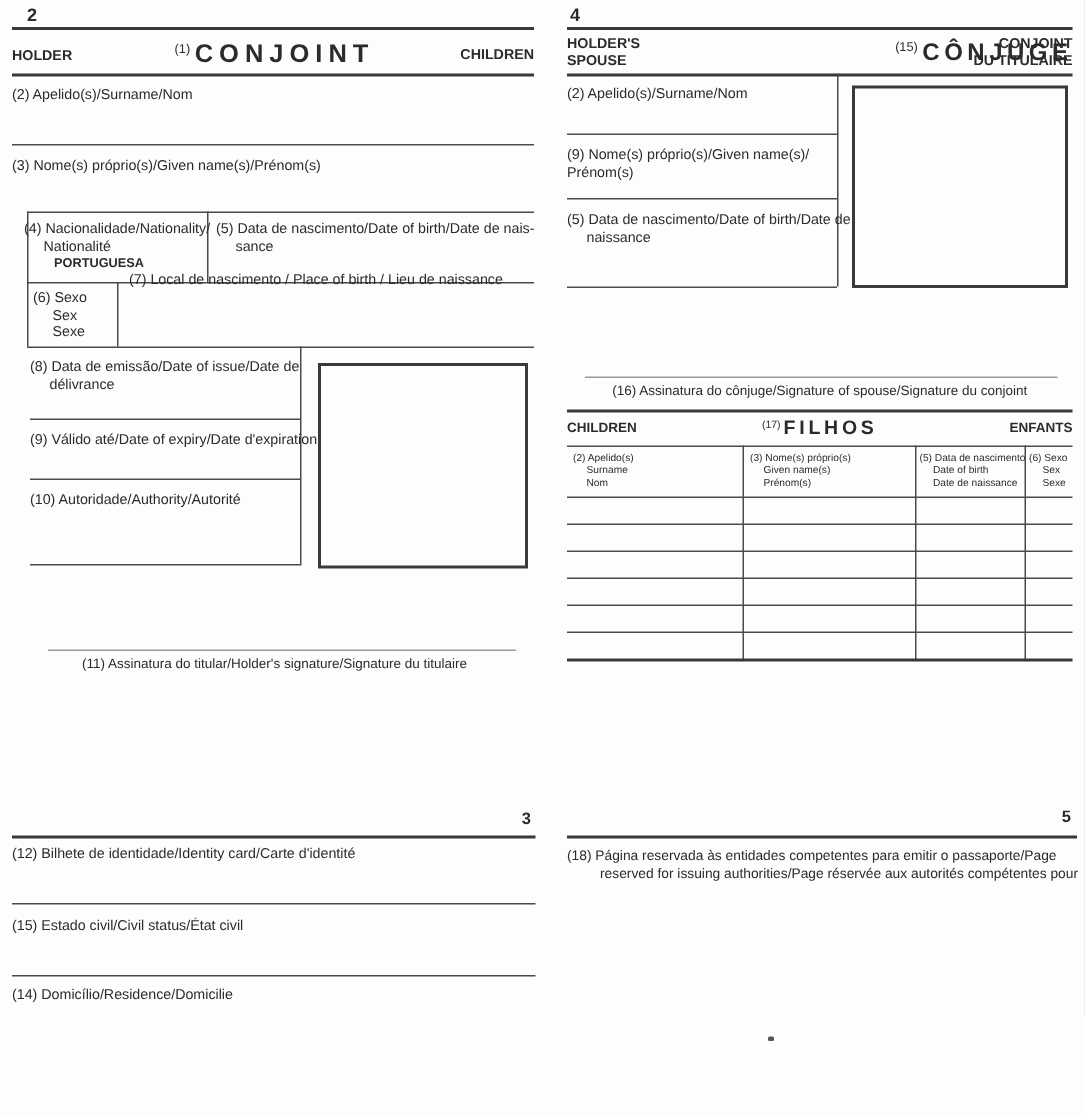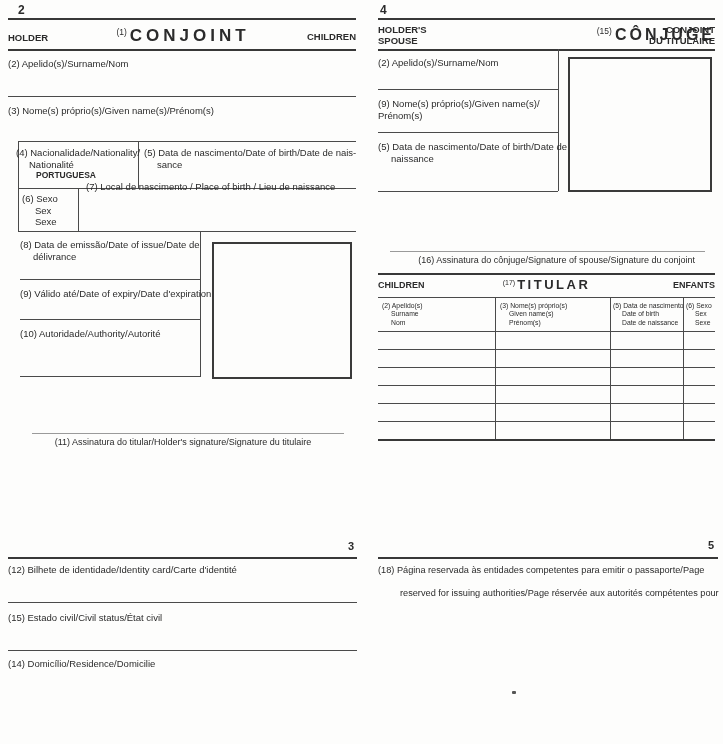--- a/index.html
+++ b/index.html
@@ -119,26 +119,26 @@
   <div class="hline" style="left:378px;top:132px;width:180px;"></div>
   <div class="t" style="left:378px;top:141px;">
     <span class="ln">(5) Data de nascimento/Date of birth/Date de</span>
     <span class="ln ind">naissance</span>
   </div>
   <div class="hline" style="left:378px;top:191px;width:180px;"></div>
 
   <div class="photo" style="left:568px;top:57px;width:140px;height:131px;"></div>
 
   <div class="hline faint" style="left:390px;top:251px;width:315px;"></div>
-  <div class="t sig center" style="left:358px;top:255px;width:337px;text-align:right;">(16) Assinatura do cônjuge/Signature of spouse/Signature du conjoint</div>
+  <div class="t sig center" style="left:378px;top:255px;width:337px;">(16) Assinatura do cônjuge/Signature of spouse/Signature du conjoint</div>
 
   <div class="hline thick" style="left:378px;top:273px;width:337px;"></div>
   <div class="hdr-side" style="left:378px;top:280px;font-size:9px;">CHILDREN</div>
   <div class="filhos" style="left:378px;top:277px;width:337px;text-align:center;">
-    <span class="sup">(17)</span><span>TITULAR</span>
+    <span class="sup">(17)</span><span>FILHOS</span>
   </div>
   <div class="hdr-side right" style="left:620px;top:280px;width:95px;font-size:9px;">ENFANTS</div>
   <div class="hline" style="left:378px;top:297px;width:337px;"></div>
 
   <div class="tiny" style="left:382px;top:302px;">
     <span class="ln">(2) Apelido(s)</span>
     <span class="ln ind">Surname</span>
     <span class="ln ind">Nom</span>
   </div>
   <div class="tiny" style="left:500px;top:302px;">
@@ -166,18 +166,18 @@
   <div class="hline" style="left:378px;top:367px;width:337px;"></div>
   <div class="hline" style="left:378px;top:385px;width:337px;"></div>
   <div class="hline" style="left:378px;top:403px;width:337px;"></div>
   <div class="hline" style="left:378px;top:421px;width:337px;"></div>
   <div class="hline thick" style="left:378px;top:439px;width:337px;"></div>
 
   <div class="pagenum right" style="left:690px;top:539px;width:24px;font-size:11px;">5</div>
   <div class="hline thick" style="left:378px;top:557px;width:340px;"></div>
   <div class="t" style="left:378px;top:564px;font-size:9.2px;line-height:12px;">
     <span class="ln">(18) Página reservada às entidades competentes para emitir o passaporte/Page</span>
-    <span class="ln" style="padding-left:22px;margin-top:11px;">reserved for issuing authorities/Page réservée aux autorités compétentes pour</span>
+    <span class="ln" style="padding-left:22px;">reserved for issuing authorities/Page réservée aux autorités compétentes pour</span>
   </div>
 
   <div class="speck" style="left:512px;top:691px;"></div>
 
 </div>
 
 </body></html>

